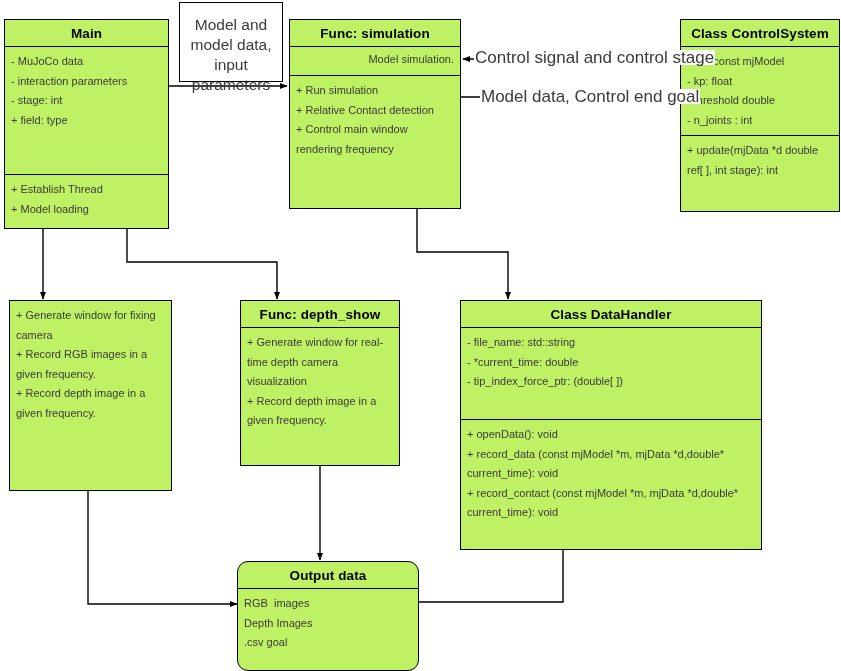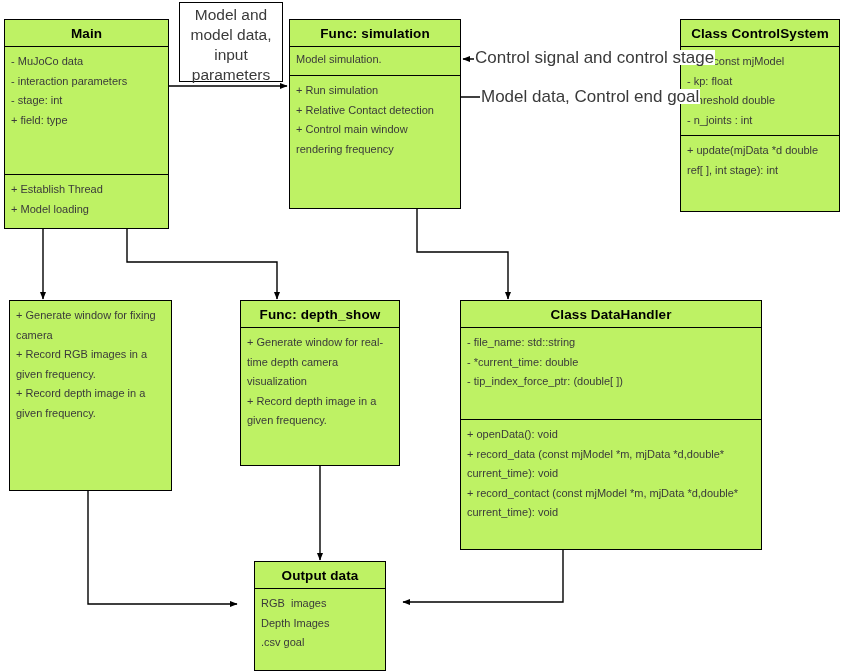--- a/index.html
+++ b/index.html
@@ -54,21 +54,21 @@
   
   .labelbox {
     position: absolute;
     box-sizing: border-box;
     border: 1.6px solid #000000;
     background: #ffffff;
     text-align: center;
     font-size: 15.5px;
     line-height: 20px;
     color: #3a3a3a;
-    padding: 2px 4px;
+    padding: 12px 4px;
   }
 
   
   svg.wires {
     position: absolute;
     left: 0;
     top: 0;
     width: 841px;
     height: 671px;
     pointer-events: none;
@@ -135,21 +135,21 @@
 
   <div class="labelbox" style="left:179px; top:2px; width:104px; height:80px;">
     <span style="white-space:pre-line;">Model and
 model data,
 input
 parameters</span>
   </div>
 
   <div class="node" style="left:289px; top:19px; width:172px; height:190px;">
     <div class="node-header">Func: simulation</div>
-    <div class="compartment divided" style="height:29px; padding-top:3px;">
+    <div class="compartment divided" style="height:29px; padding-top:3px;text-align:right;">
       <div class="line">Model simulation.</div>
     </div>
     <div class="compartment">
       <div class="line">+ Run simulation</div>
       <div class="line">+ Relative Contact detection</div>
       <div class="line">+ Control main window rendering frequency</div>
     </div>
   </div>
 
   <div class="node" style="left:680px; top:19px; width:160px; height:193px;">
@@ -195,21 +195,21 @@
       <div class="line">- *current_time: double</div>
       <div class="line">- tip_index_force_ptr: (double[ ])</div>
     </div>
     <div class="compartment">
       <div class="line">+ openData(): void</div>
       <div class="line">+ record_data (const mjModel *m, mjData *d,double* current_time): void</div>
       <div class="line">+ record_contact (const mjModel *m, mjData *d,double* current_time): void</div>
     </div>
   </div>
 
-  <div class="node" style="left:254px; top:561px; width:132px; height:110px;">
+  <div class="node" style="left:237px; top:561px; width:182px; height:110px;border-radius:11px;">
     <div class="node-header">Output data</div>
     <div class="compartment">
       <div class="line">RGB  images</div>
       <div class="line">Depth Images</div>
       <div class="line">.csv goal</div>
     </div>
   </div>
 
 </div>
 

